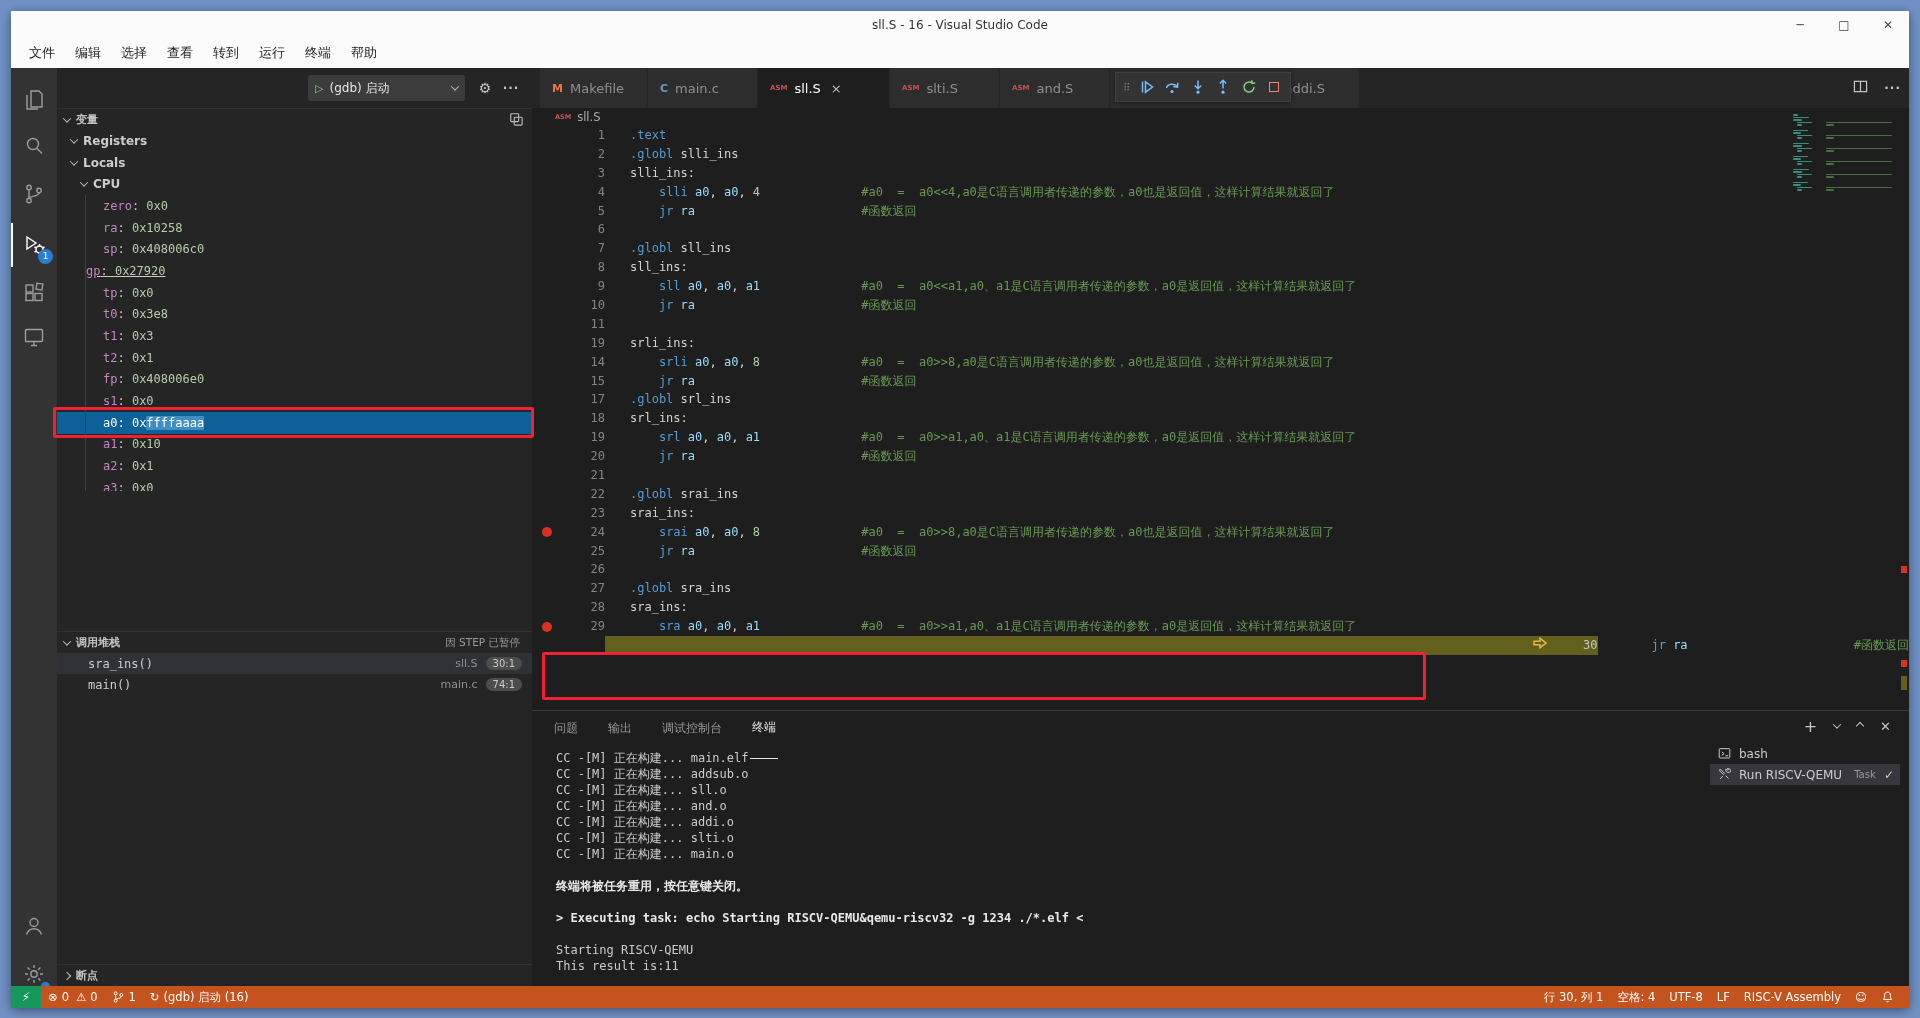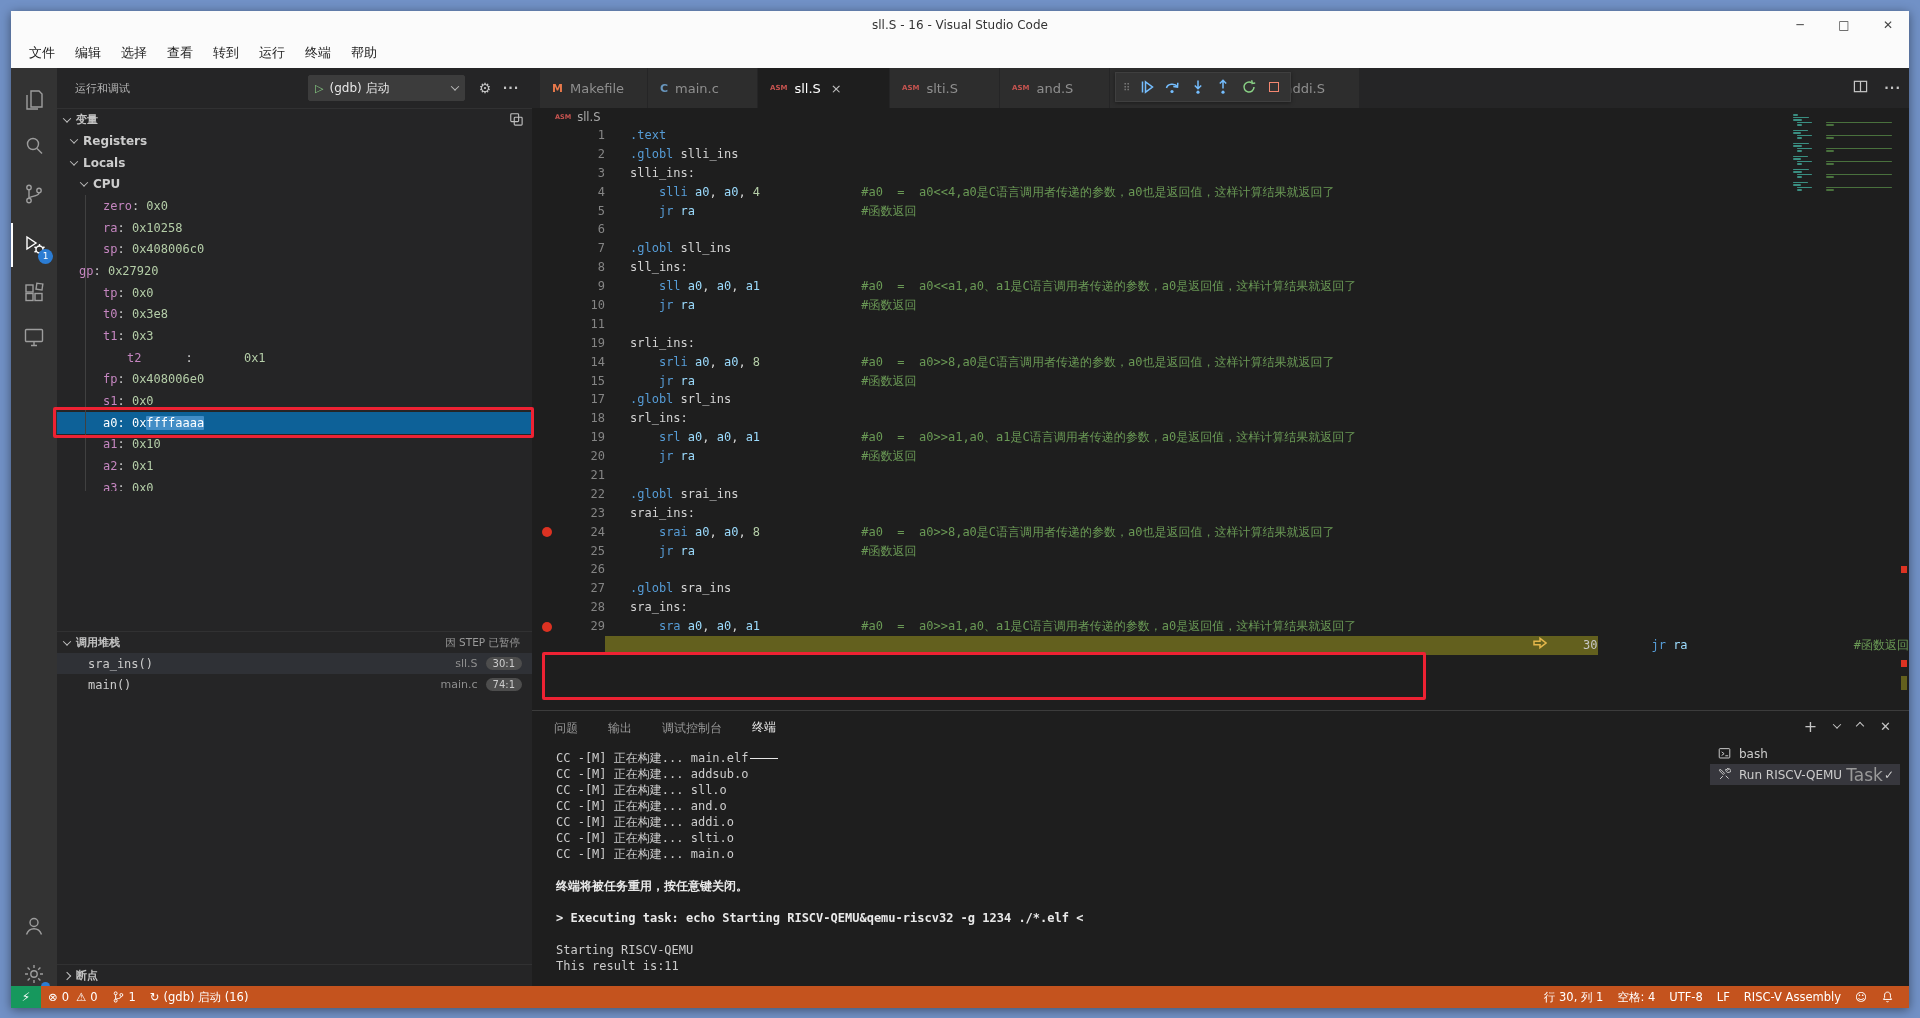--- a/index.html
+++ b/index.html
@@ -101,21 +101,21 @@
   .panel-tabs{position:absolute;left:0;top:0;height:34px;display:flex;align-items:center;padding-left:20px;gap:26px}
   .ptab{font-size:12px;color:#989898;padding:22px 2px;text-transform:none}
   .ptab.active{color:#e7e7e7;border-bottom:1px solid #e7e7e7}
   .panel-actions{position:absolute;right:18px;top:0;height:30px;display:flex;align-items:center;gap:17px;color:#c5c5c5}
   .term{position:absolute;left:24px;top:39px;font-family:"DejaVu Sans Mono","Liberation Mono",monospace;font-size:12px;line-height:16px;color:#cccccc;white-space:pre}
   .term .b{font-weight:bold;color:#e9e9e9}
   .term-list{position:absolute;left:1178px;top:32px;width:190px;font-size:12px}
   .term-row{height:21px;display:flex;align-items:center;padding:0 6px;color:#ccc}
   .term-row.selected{background:#37373d}
   .term-row .ticon{width:16px;margin-right:7px;color:#ccc;display:flex;align-items:center;justify-content:center}
-  .term-row .tag{color:#9a9a9a;margin-left:4px;font-size:17px}
+  .term-row .tag{color:#9a9a9a;margin-left:12px;font-size:10px}
   .term-row .check{margin-left:auto;color:#ccc}
   .term-row svg{width:13px;height:13px;stroke:currentColor;fill:none;stroke-width:1.2}
 
   
   .statusbar{position:absolute;left:0;top:975px;width:1898px;height:22px;background:var(--status-bar,#C4531E);color:#fff;display:flex;align-items:center;font-size:11.5px}
   .sb-item{display:flex;align-items:center;gap:4px;padding:0 7px;height:22px;white-space:nowrap}
   .remote-block{width:30px;height:22px;background:var(--remote,#16985D);display:flex;align-items:center;justify-content:center;font-size:12px}
   .sb-right{margin-left:auto;display:flex;align-items:center;padding-right:8px}
   .sb-item svg{width:13px;height:14px;stroke:#fff;fill:none;stroke-width:1.2}
 </style>
@@ -198,23 +198,20 @@
         <div class="act-item" style="top: 884px;">
           <svg viewBox="0 0 24 24">
             <circle cx="12" cy="12" r="3.2"></circle>
             <path d="M12 3v3 M12 18v3 M3 12h3 M18 12h3 M5.6 5.6l2.2 2.2 M16.2 16.2l2.2 2.2 M18.4 5.6l-2.2 2.2 M7.8 16.2l-2.2 2.2"></path>
           </svg>
           <div class="act-dot"></div>
         </div>
       </div>
 
     <div class="sidebar">
-      <div class="sb-header">
-        <span class="sb-title">运行和调试</span>
-      </div>
       <div class="dbg-dropdown">
         <span class="play">▷</span>
         <span class="lbl">(gdb) 启动</span>
         <span class="chev" style="color:#bbb"></span>
       </div>
       <div class="icon-btn sb-gear">⚙</div>
       <div class="icon-btn sb-more">···</div>
 
       <div class="sect-header" style="top:40px">
         <span class="tw chev"></span>
@@ -241,21 +238,21 @@
             <span class="reg-name">ra</span>
             <span>:&nbsp;</span>
             <span class="reg-val">0x10258</span>
           </div>
           <div class="tree-row" style="padding-left: 46px;">
             <span class="guide"></span>
             <span class="reg-name">sp</span>
             <span>:&nbsp;</span>
             <span class="reg-val">0x408006c0</span>
           </div>
-          <div class="tree-row" style="padding-left: 22px;">
+          <div class="tree-row" style="padding-left: 29px; text-decoration: underline;">
             <span class="guide"></span>
             <span class="reg-name">gp</span>
             <span>:&nbsp;</span>
             <span class="reg-val">0x27920</span>
           </div>
           <div class="tree-row" style="padding-left: 46px;">
             <span class="guide"></span>
             <span class="reg-name">tp</span>
             <span>:&nbsp;</span>
             <span class="reg-val">0x0</span>
@@ -265,21 +262,21 @@
             <span class="reg-name">t0</span>
             <span>:&nbsp;</span>
             <span class="reg-val">0x3e8</span>
           </div>
           <div class="tree-row" style="padding-left: 46px;">
             <span class="guide"></span>
             <span class="reg-name">t1</span>
             <span>:&nbsp;</span>
             <span class="reg-val">0x3</span>
           </div>
-          <div class="tree-row" style="padding-left: 70px; gap: 44px;">
+          <div class="tree-row" style="padding-left: 46px;">
             <span class="guide"></span>
             <span class="reg-name">t2</span>
             <span>:&nbsp;</span>
             <span class="reg-val">0x1</span>
           </div>
           <div class="tree-row" style="padding-left: 46px;">
             <span class="guide"></span>
             <span class="reg-name">fp</span>
             <span>:&nbsp;</span>
             <span class="reg-val">0x408006e0</span>

